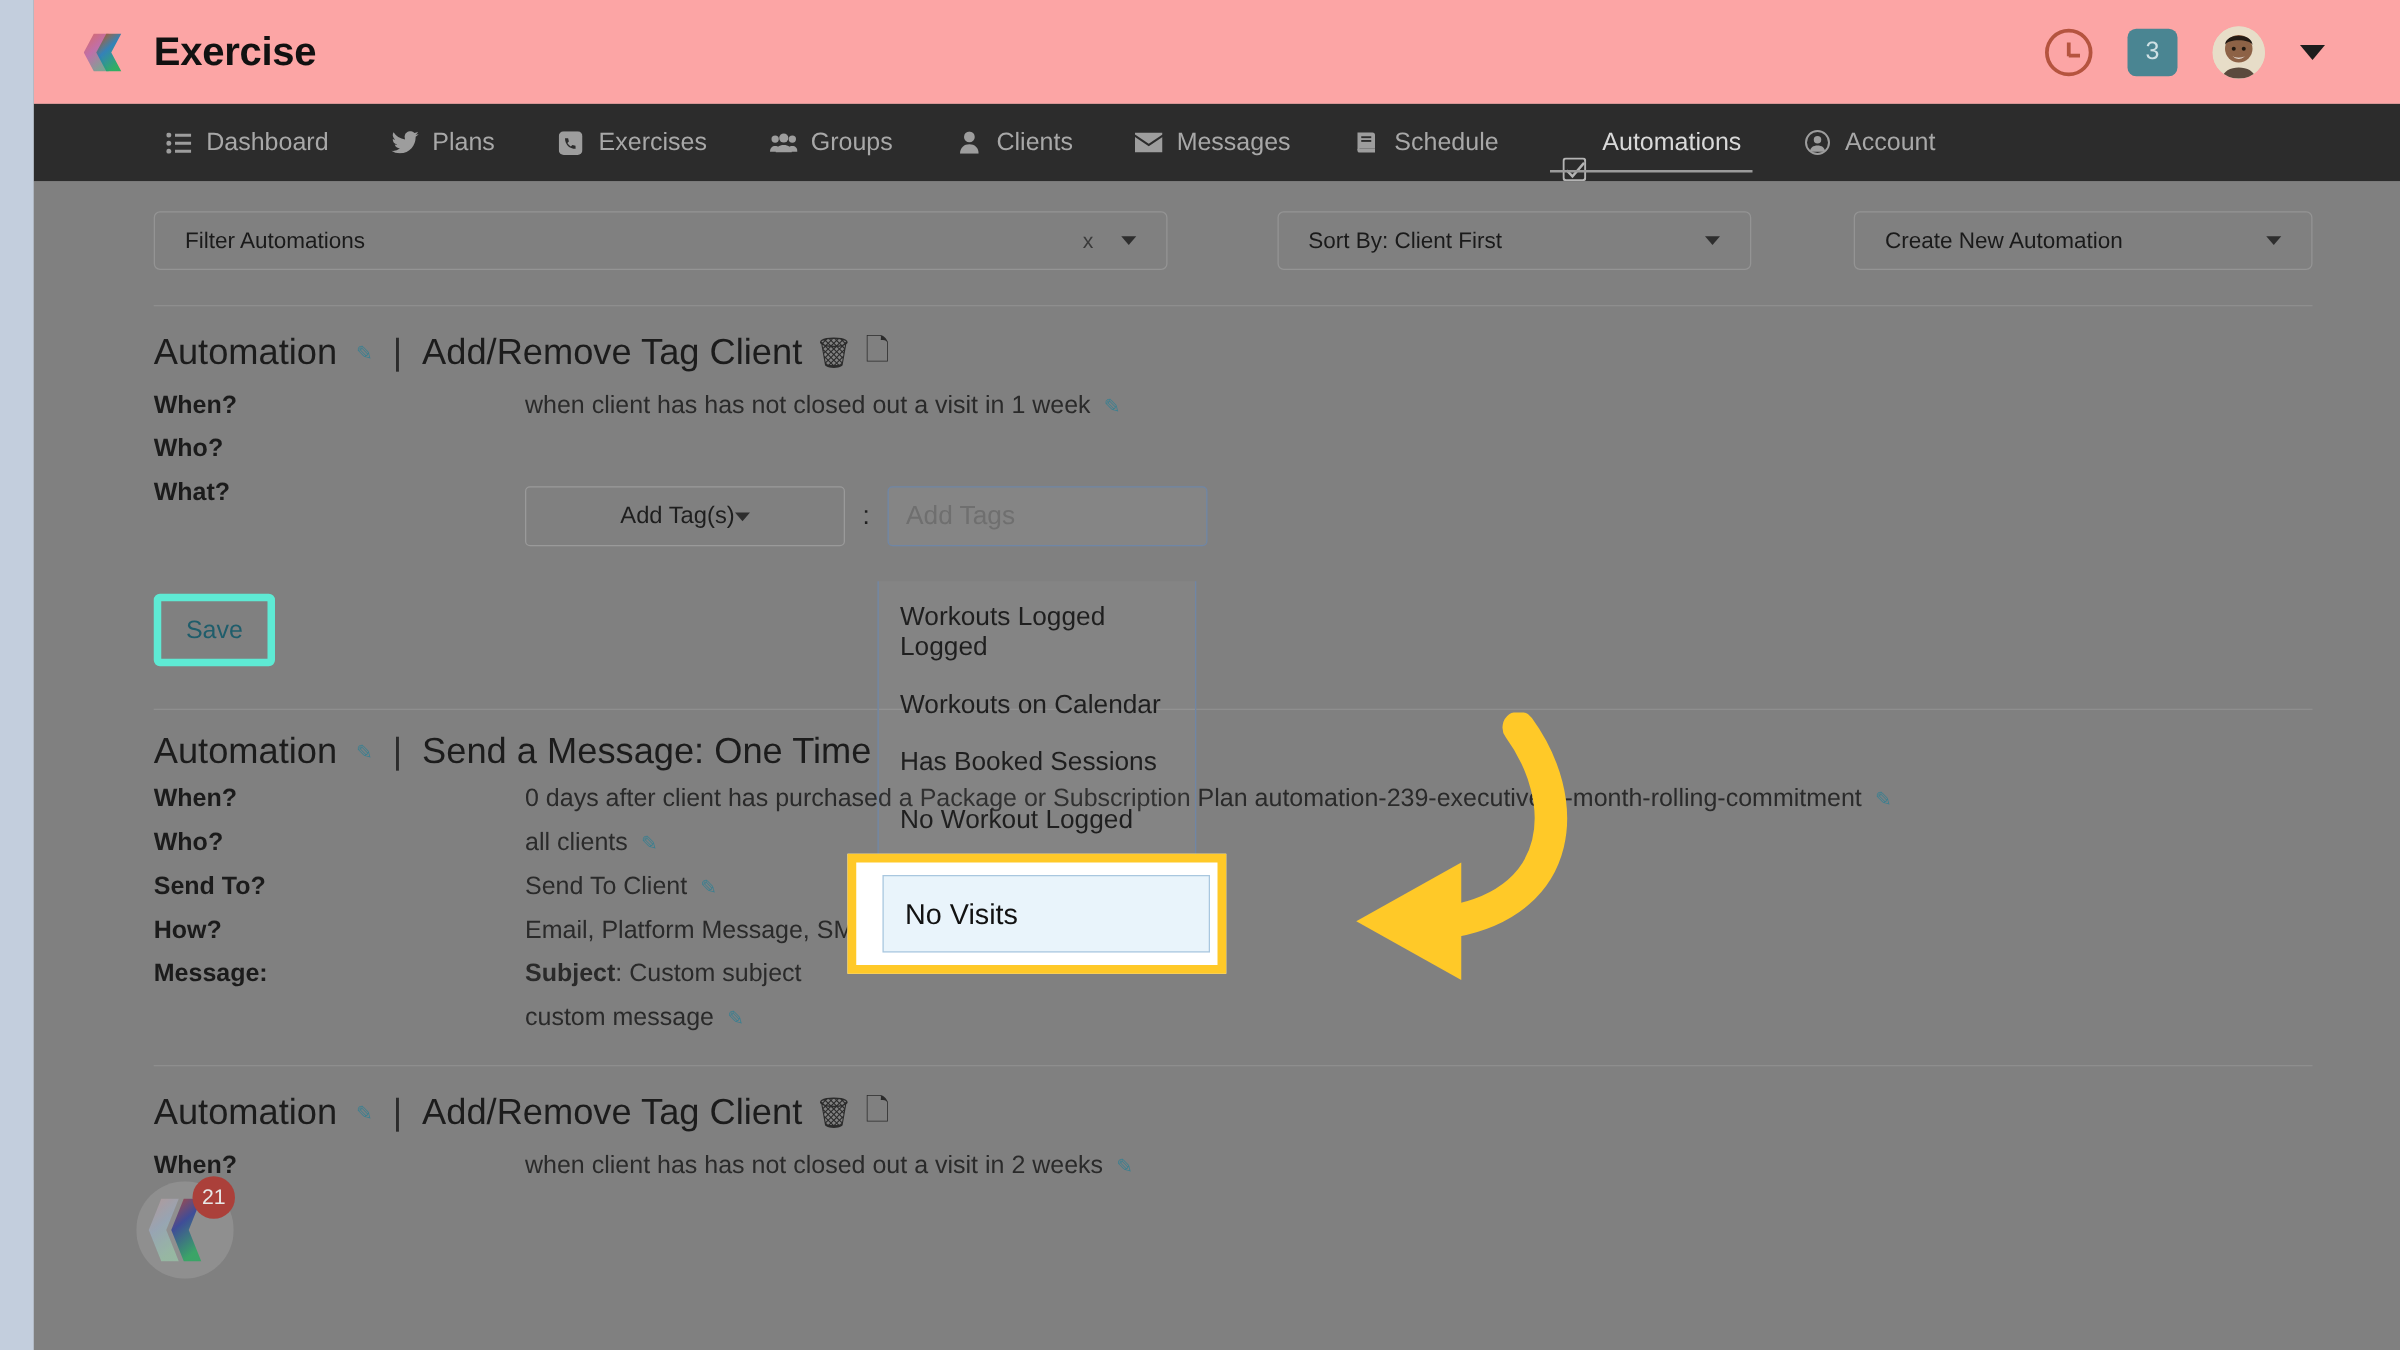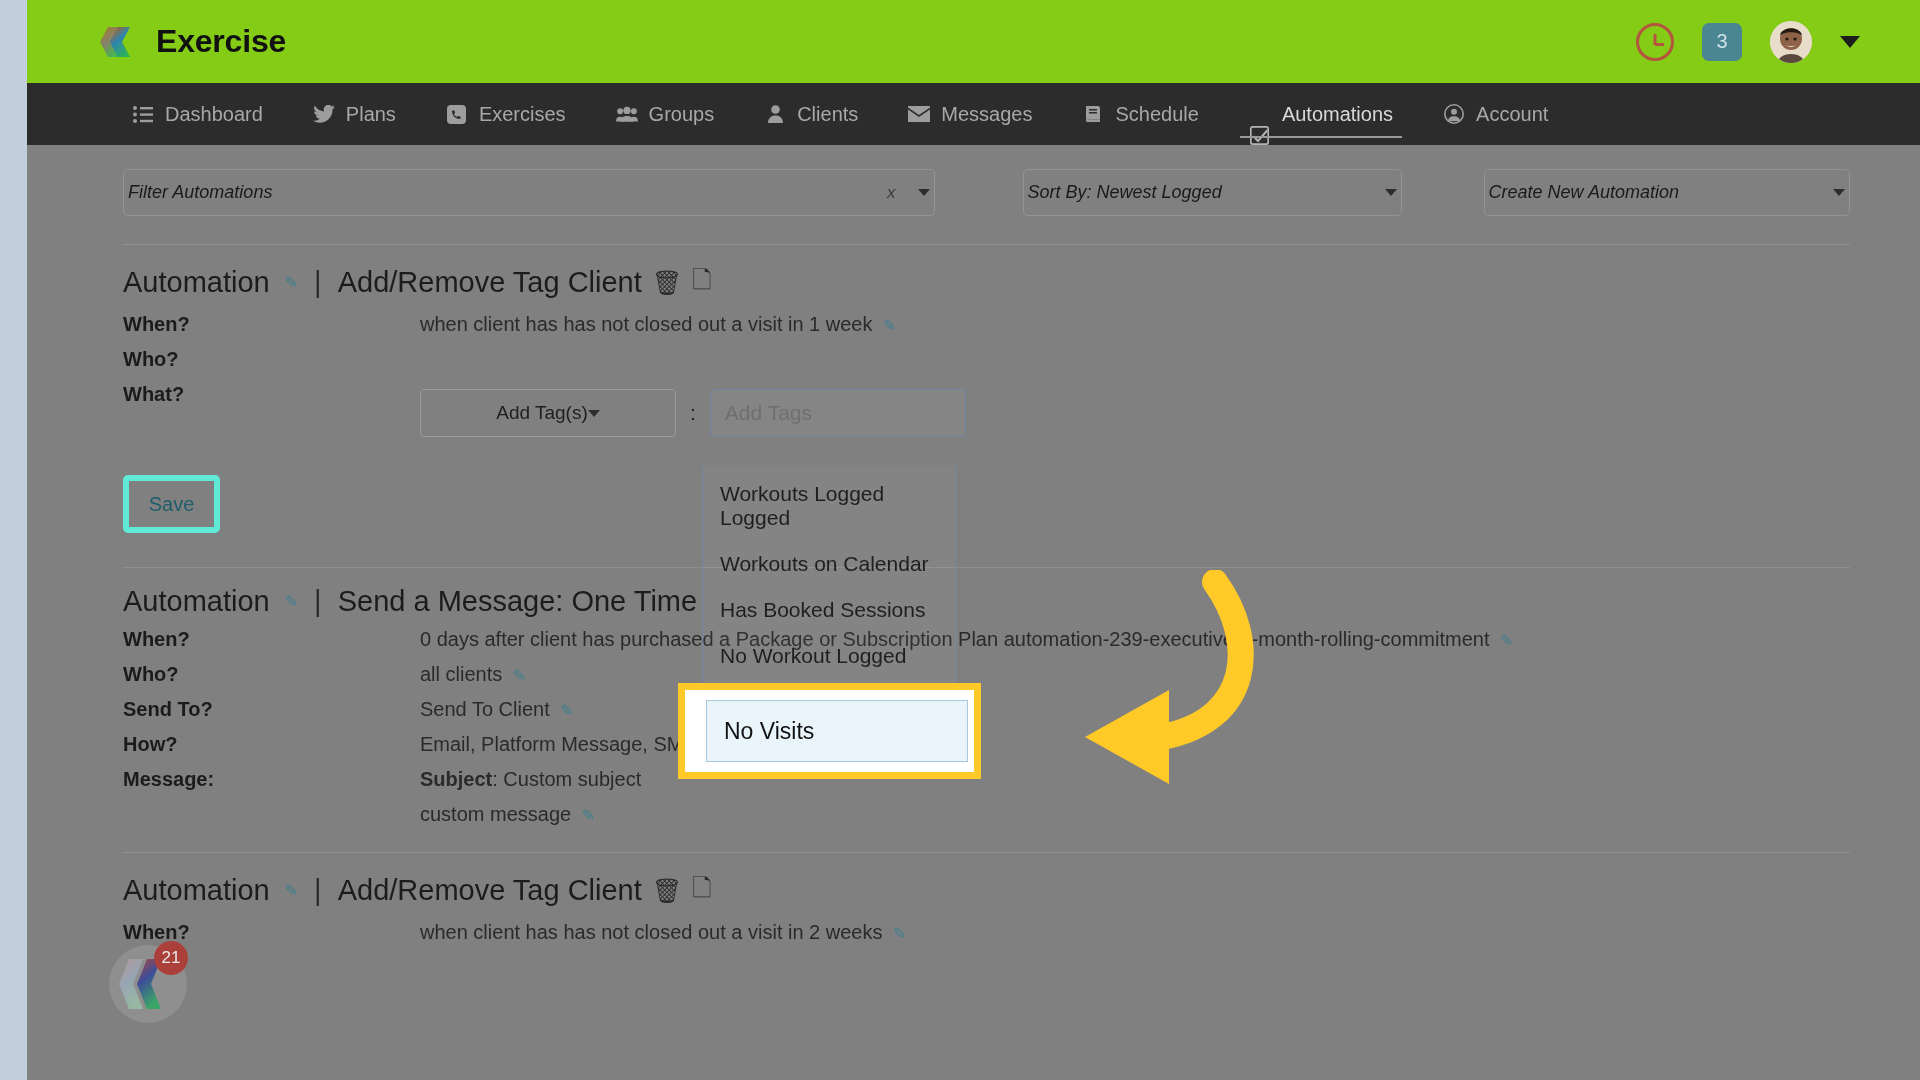--- a/index.html
+++ b/index.html
@@ -20,24 +20,24 @@
     position: absolute;
     left: 27px; top: 0; width: 1893px; height: 1080px;
     background: #808080;
     overflow: hidden;
   }
 
   
   .header {
     position: relative;
     height: 83px;
-    background: #84cc16;
+    background: #fca5a5;
     display: flex;
     align-items: center;
-    padding: 0 0 0 73px;
+    padding: 0 0 0 40px;
     text-align: center;
   }
   .brand { display: flex; align-items: center; gap: 18px; }
   .brand-logo {
     width: 38px; height: 34px;
     position: relative;
   }
   .brand-name {
     font-size: 32px;
     font-weight: bold;
@@ -120,25 +120,24 @@
     display: flex; align-items: center;
     padding: 24px 70px 0 96px;
     gap: 40px;
   }
   .ctrl {
     border: 1px solid #949494;
     border-radius: 5px;
     background: transparent;
     height: 47px;
     display: flex; align-items: center;
-    padding: 0 4px;
+    padding: 0 24px;
     font-size: 18px;
     color: #1a1a1a;
     position: relative;
-    font-style: italic;
   }
   .ctrl .lbl { flex: 1; }
   .ctrl .x { color: #3a3a3a; font-size: 17px; margin-right: 22px; }
   .caret {
     width: 0; height: 0;
     border-left: 6px solid transparent;
     border-right: 6px solid transparent;
     border-top: 7px solid #2e2e2e;
   }
   #filter-automations { width: 842px; }
@@ -410,21 +409,21 @@
 
     <div class="content">
 
       <div class="filterbar">
         <div class="ctrl" id="filter-automations">
           <span class="lbl">Filter Automations</span>
           <span class="x">x</span>
           <span class="caret"></span>
         </div>
         <div class="ctrl" id="sort-by">
-          <span class="lbl">Sort By: Newest Logged</span>
+          <span class="lbl">Sort By: Client First</span>
           <span class="caret"></span>
         </div>
         <div class="ctrl" id="create-new">
           <span class="lbl">Create New Automation</span>
           <span class="caret"></span>
         </div>
       </div>
 
       <hr class="sep">
 

